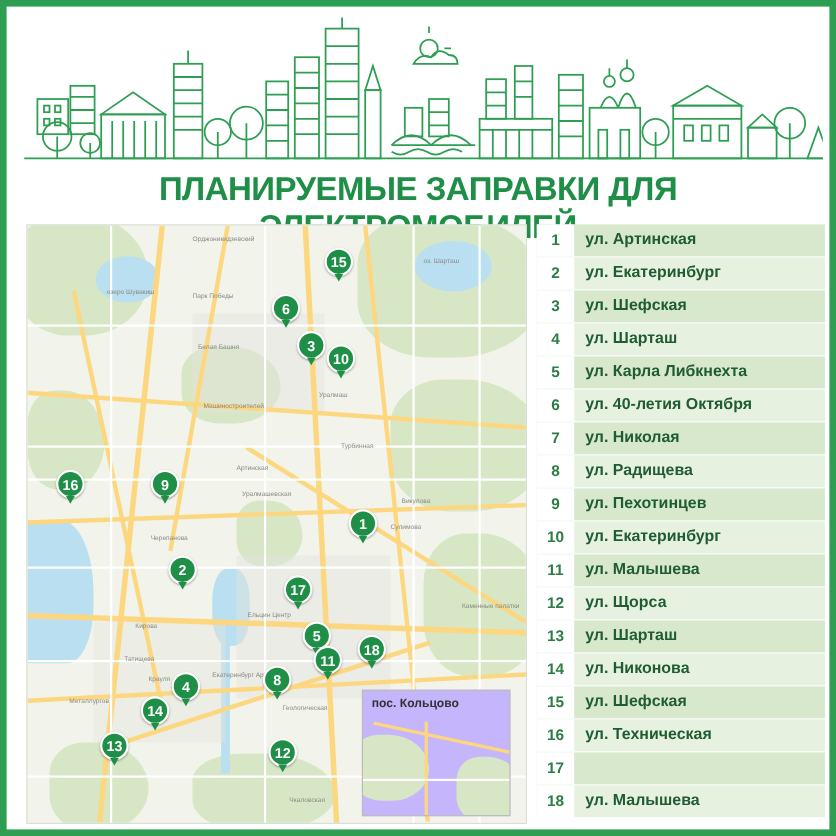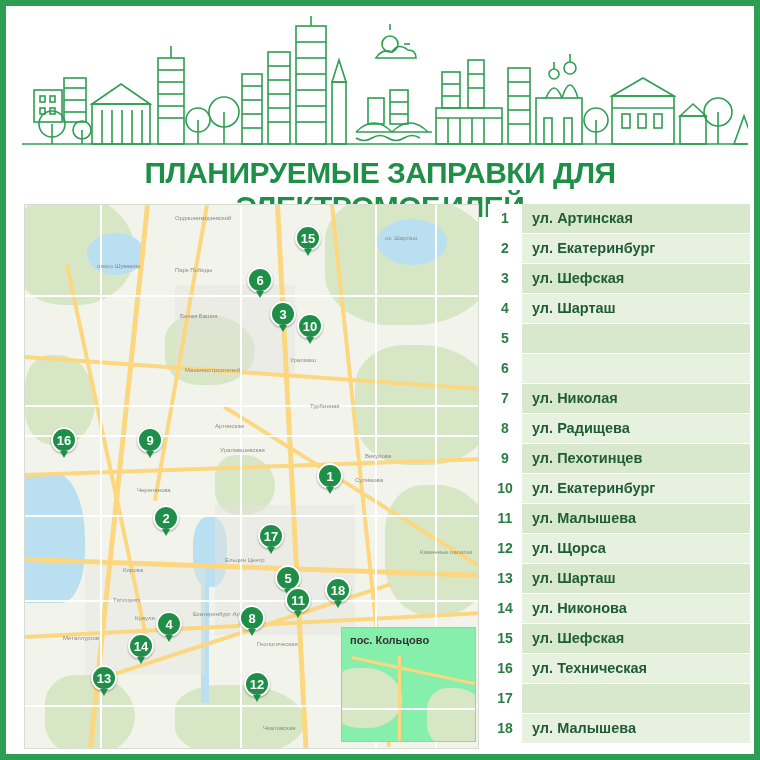--- a/index.html
+++ b/index.html
@@ -83,25 +83,25 @@
     bottom: -7px; left: 50%;
     margin-left: -4px;
     width: 0; height: 0;
     border-left: 4px solid transparent;
     border-right: 4px solid transparent;
     border-top: 7px solid #1f8f48;
   }
   
   .inset {
     position: absolute;
-    right: 2px;
+    right: 14px;
     bottom: 6px;
     width: 135px;
     height: 115px;
-    background: #86efac;
+    background: #c4b5fd;
     border: 1px solid #bcbcb6;
     overflow: hidden;
   }
   .inset-title {
     position: absolute;
     top: 6px; left: 8px;
     font-size: 11px;
     font-weight: bold;
     color: #333;
   }
@@ -392,23 +392,25 @@
       <div class="legend-row">
         <div class="legend-num">3</div>
         <div class="legend-label">ул. Шефская</div>
       </div>
       <div class="legend-row">
         <div class="legend-num">4</div>
         <div class="legend-label">ул. Шарташ</div>
       </div>
       <div class="legend-row">
         <div class="legend-num">5</div>
+        <div class="legend-label">ул. Карла Либкнехта</div>
       </div>
       <div class="legend-row">
         <div class="legend-num">6</div>
+        <div class="legend-label">ул. 40-летия Октября</div>
       </div>
       <div class="legend-row">
         <div class="legend-num">7</div>
         <div class="legend-label">ул. Николая</div>
       </div>
       <div class="legend-row">
         <div class="legend-num">8</div>
         <div class="legend-label">ул. Радищева</div>
       </div>
       <div class="legend-row">

